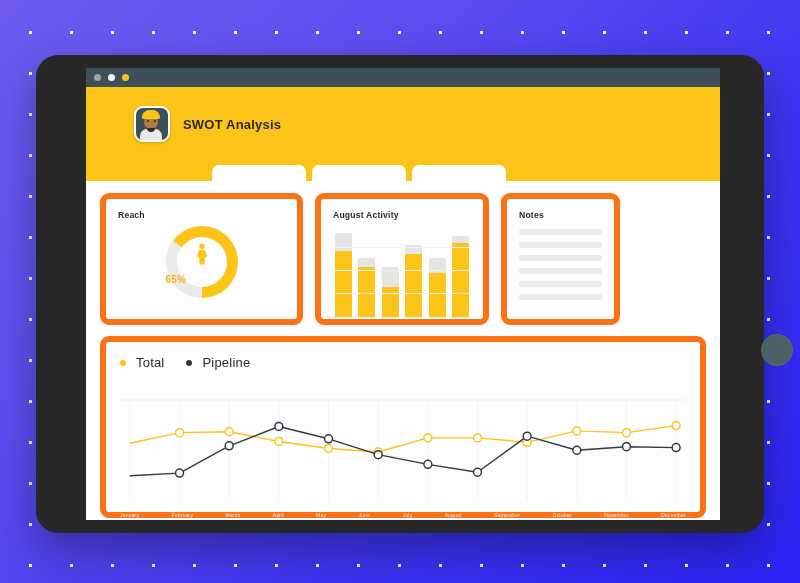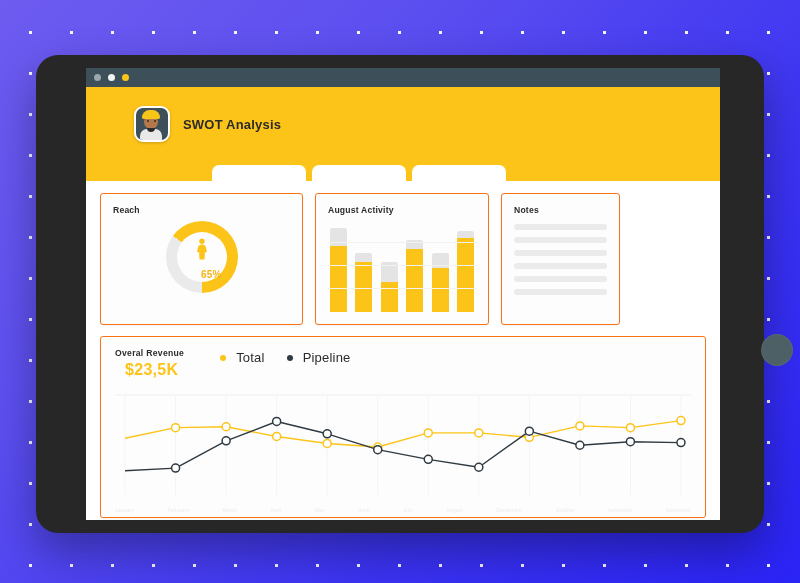--- a/index.html
+++ b/index.html
@@ -70,38 +70,38 @@
   .av-collar{position:absolute;left:11px;top:20px;width:8px;height:4px;background:#2b2b2b;border-radius:0 0 4px 4px;}
   .app-title{font-size:13px;font-weight:bold;color:#2b2b2b;letter-spacing:.2px;white-space:nowrap;}
 
   .tabs{position:absolute;left:126px;bottom:0;display:flex;gap:6px;}
   .tab{width:94px;height:16px;background:#ffffff;border-radius:7px 7px 0 0;}
 
   
   .board{background:#ffffff;padding:12px 14px 0 14px;height:339px;box-sizing:border-box;}
   .row-top{display:flex;gap:12px;}
   .card{
-    background:#fdfdfd;border:1px solid #f97316;border-radius:3px;
+    background:#fdfdfd;border:6px solid #f97316;border-radius:9px;
     box-shadow:0 1px 3px rgba(0,0,0,.05);box-sizing:border-box;
   }
   .card-title{font-size:8.6px;font-weight:bold;color:#2b2b2b;letter-spacing:.2px;}
 
   .card-reach{width:203px;height:132px;padding:11px 12px;}
   .card-activity{width:174px;height:132px;padding:11px 12px;}
   .card-notes{width:119px;height:132px;padding:11px 12px;}
 
   
   .donuts{display:flex;justify-content:space-around;align-items:center;margin-top:6px;}
   .donut{position:relative;width:72px;height:72px;}
   .donut .ring{width:72px;height:72px;border-radius:50%;}
   .donut .hole{
     position:absolute;left:11px;top:11px;width:50px;height:50px;border-radius:50%;background:#fdfdfd;
   }
   .donut .pct{
-    position:absolute;left:0;right:16px;bottom:13px;text-align:right;
+    position:absolute;left:0;right:16px;bottom:13px;text-align:left;
     font-size:10px;font-weight:bold;letter-spacing:.2px;
   }
   .pct.y{color:#f5b417;}
   .pct.d{color:#2f3a42;}
   .fig{position:absolute;left:0;right:0;top:17px;display:flex;justify-content:center;}
 
   
   .bars{display:flex;align-items:flex-end;justify-content:space-between;height:92px;margin-top:5px;padding:0 2px;}
   .barwrap{width:17px;display:flex;flex-direction:column;justify-content:flex-end;height:92px;}
   .bar-rest{background:#e4e4e4;border-radius:2px 2px 0 0;}
@@ -236,24 +236,20 @@
             <div class="nline"></div>
             <div class="nline"></div>
             <div class="nline"></div>
           </div>
         </div>
 
       </div>
 
       <div class="card card-revenue">
         <div class="rev-head">
-          <div>
-            <div class="rev-label">Overal Revenue</div>
-            <div class="rev-value">$23,5K</div>
-          </div>
           <div class="legend">
             <div class="leg">
               <span class="bullet b-total"></span>
               <span>Total</span>
             </div>
             <div class="leg">
               <span class="bullet b-pipe"></span>
               <span>Pipeline</span>
             </div>
           </div>

